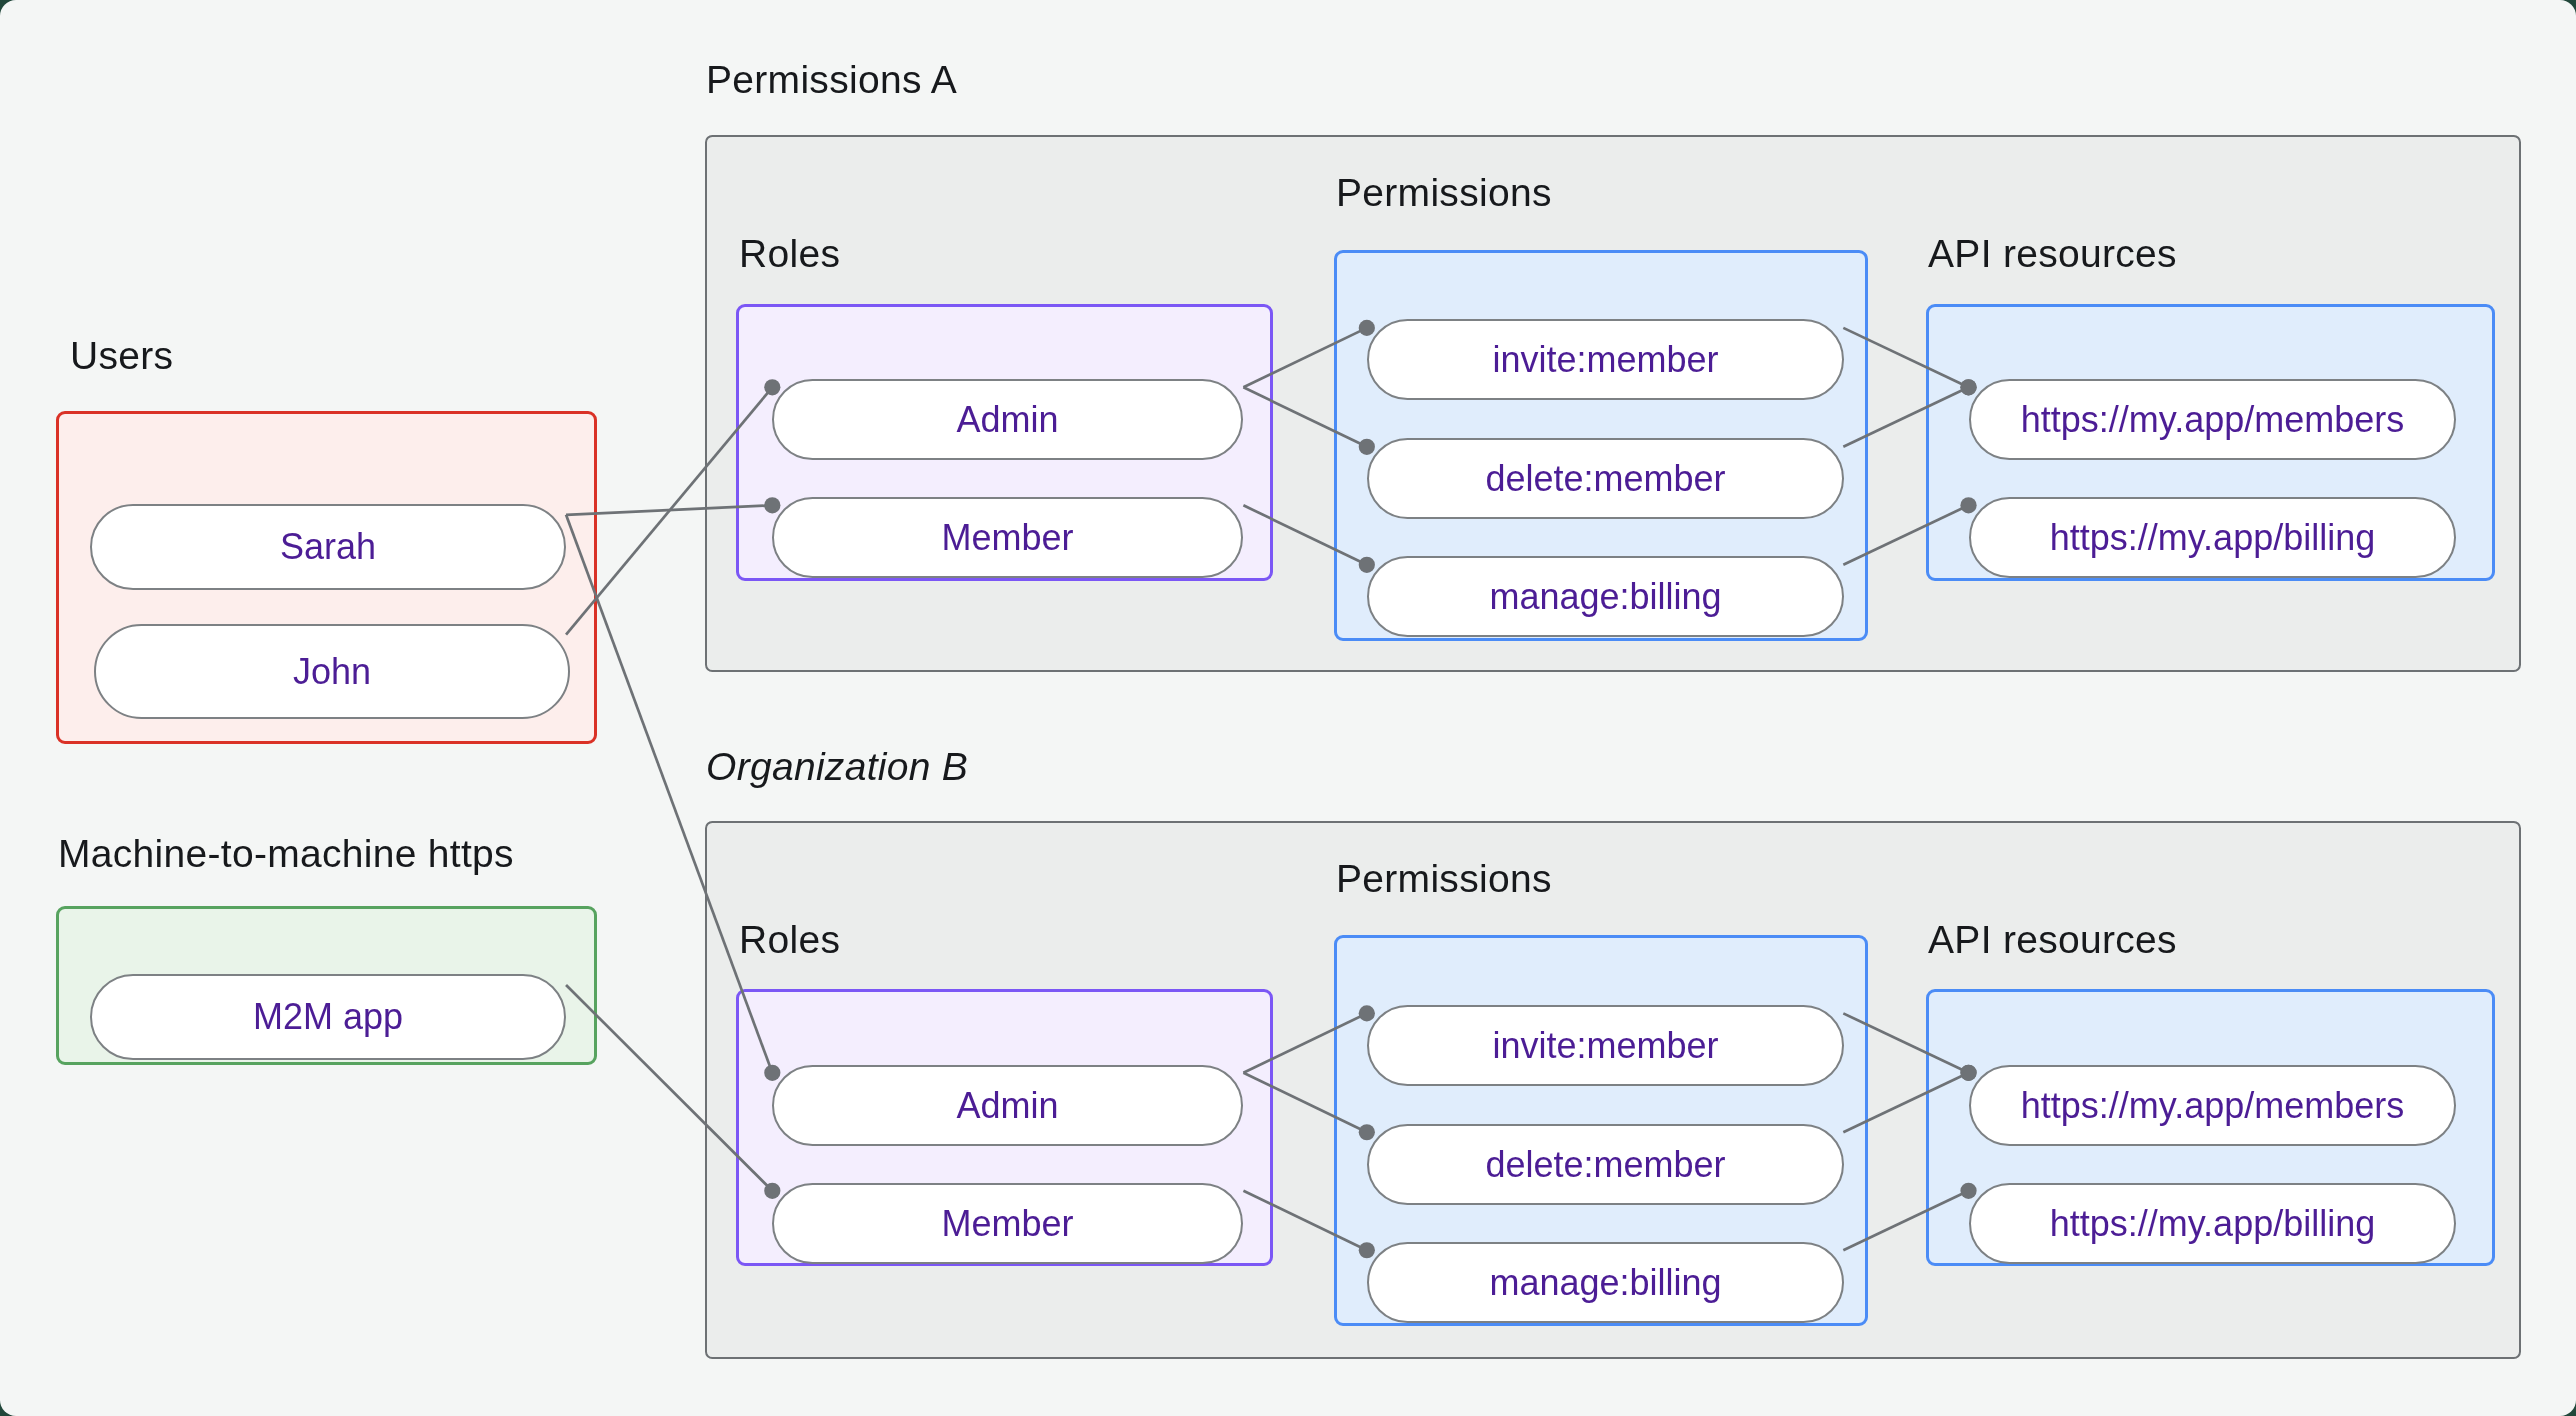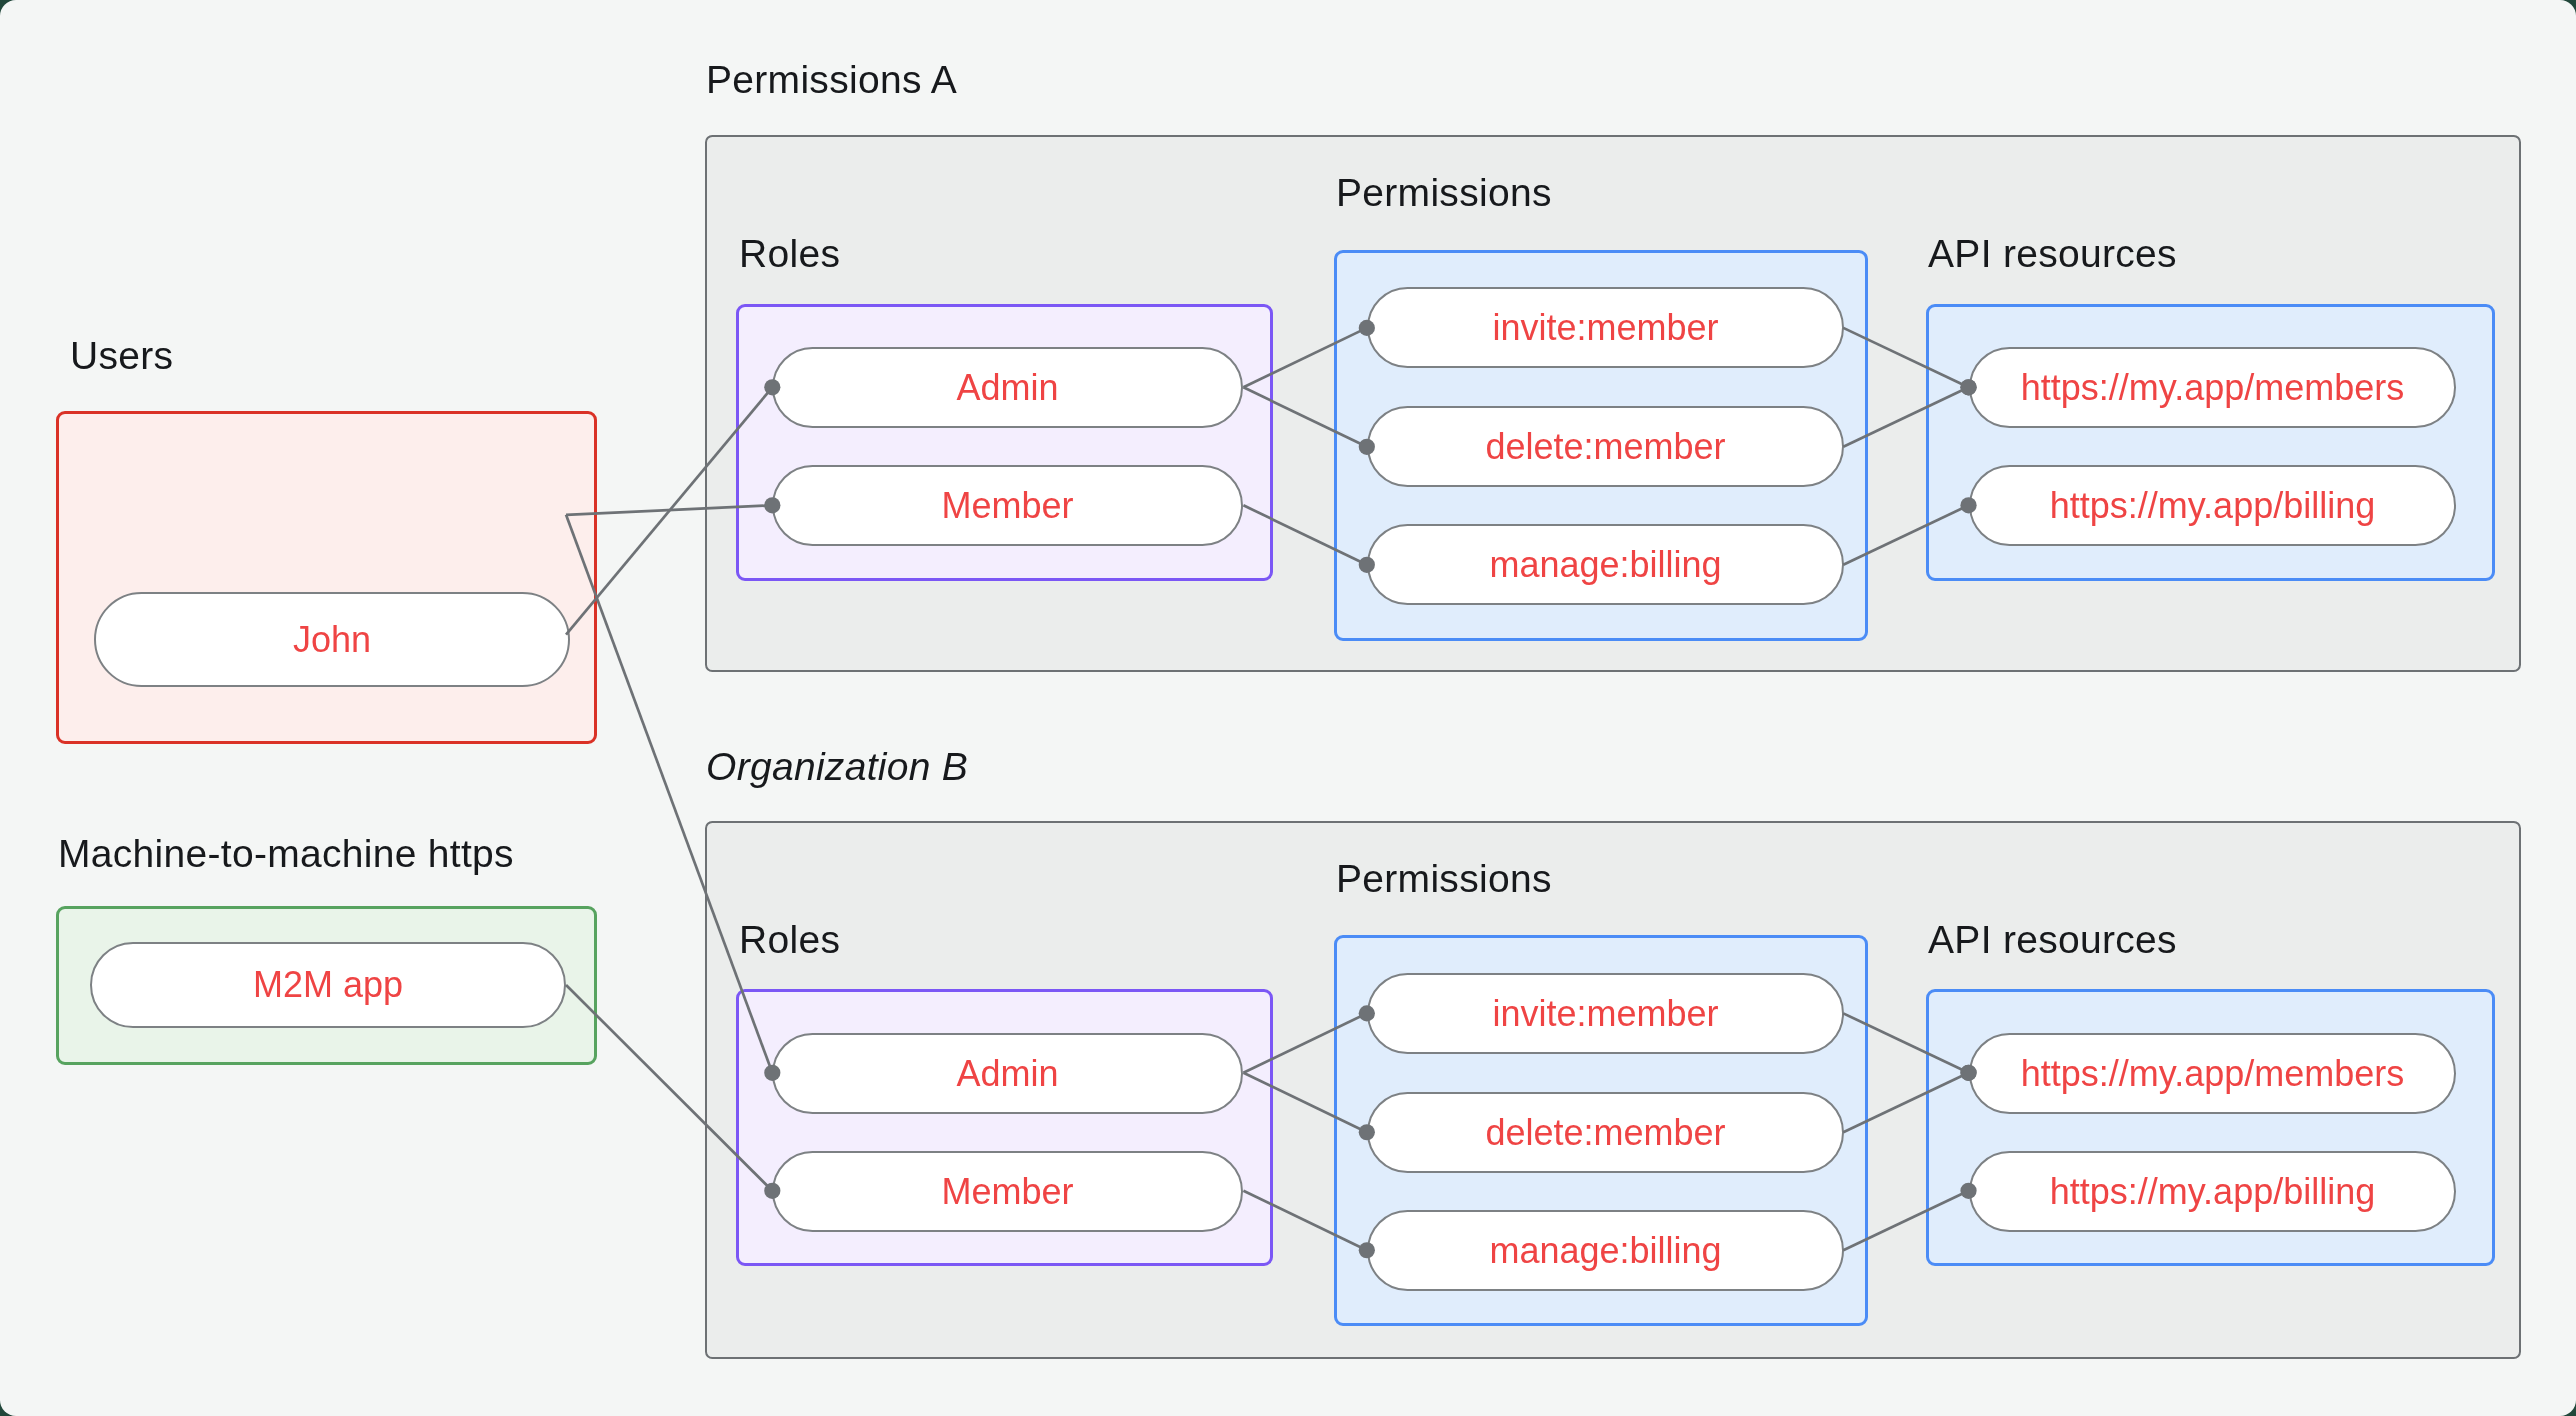--- a/index.html
+++ b/index.html
@@ -42,22 +42,23 @@
   .pill {
     position: absolute;
     box-sizing: border-box;
     background: #ffffff;
     border: 2.7px solid #7d8184;
     border-radius: 900px;
     display: flex;
     align-items: center;
     justify-content: center;
     font-size: 36px;
-    color: #ef4444;
+    color: #4c1d95;
     white-space: nowrap;
+    margin-top: 32px;
   }
   #edges-svg {
     position: absolute;
     left: 0; top: 0;
     pointer-events: none;
   }
 
   
   #users-label { left: 70px;  top: 334px; }
   #users-box   { left: 56px;  top: 411px; width: 541px; height: 333px; }
@@ -101,20 +102,21 @@
   [data-node="b-api-members"] { left: 1969px; top: 1033px; width: 487px; height: 81px; }
   [data-node="b-api-billing"] { left: 1969px; top: 1151px; width: 487px; height: 81px; }
 </style>
 </head>
 <body>
 
 <div class="stage" id="stage">
 
   <div class="section-label" id="users-label">Users</div>
   <div class="group-box users-box" id="users-box"></div>
+  <div class="pill" data-node="user-sarah">Sarah</div>
   <div class="pill" data-node="user-john">John</div>
 
   <div class="section-label" id="m2m-label">Machine-to-machine https</div>
   <div class="group-box m2m-box" id="m2m-box"></div>
   <div class="pill" data-node="m2m-app">M2M app</div>
 
   <div class="section-label" id="orga-label">Permissions A</div>
   <div class="group-box org-box" id="orga-box"></div>
   <div class="section-label" id="orga-roles-label">Roles</div>
   <div class="group-box roles-box" id="orga-roles-box"></div>

